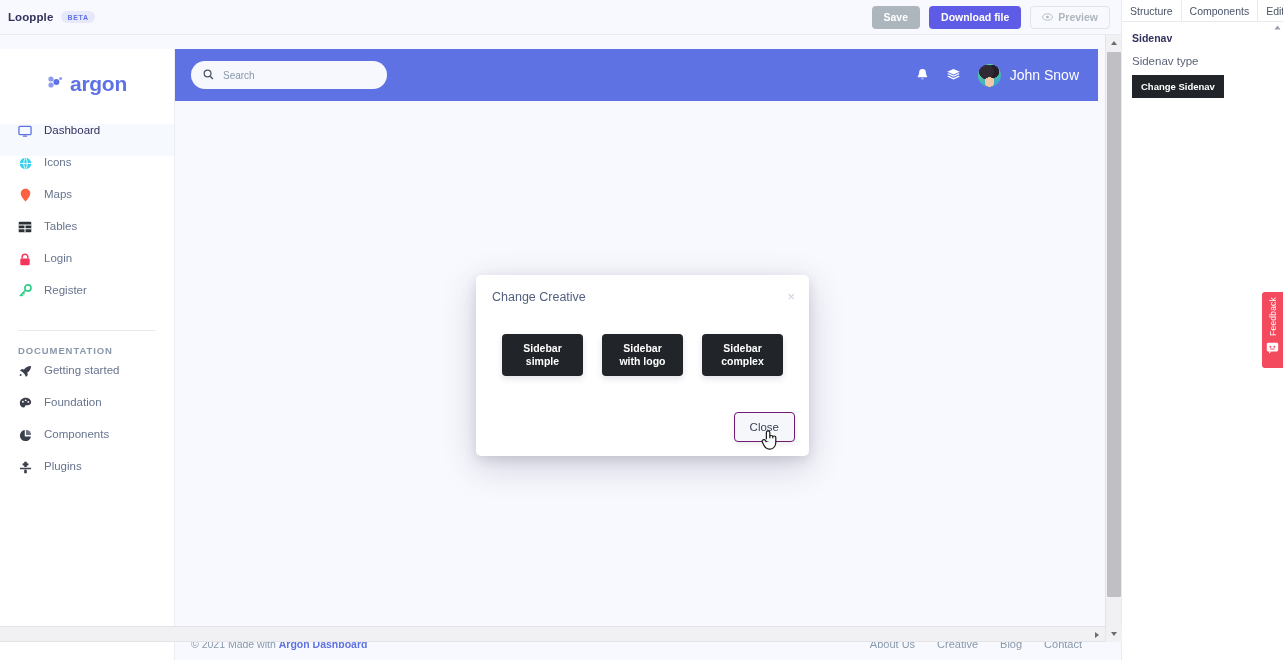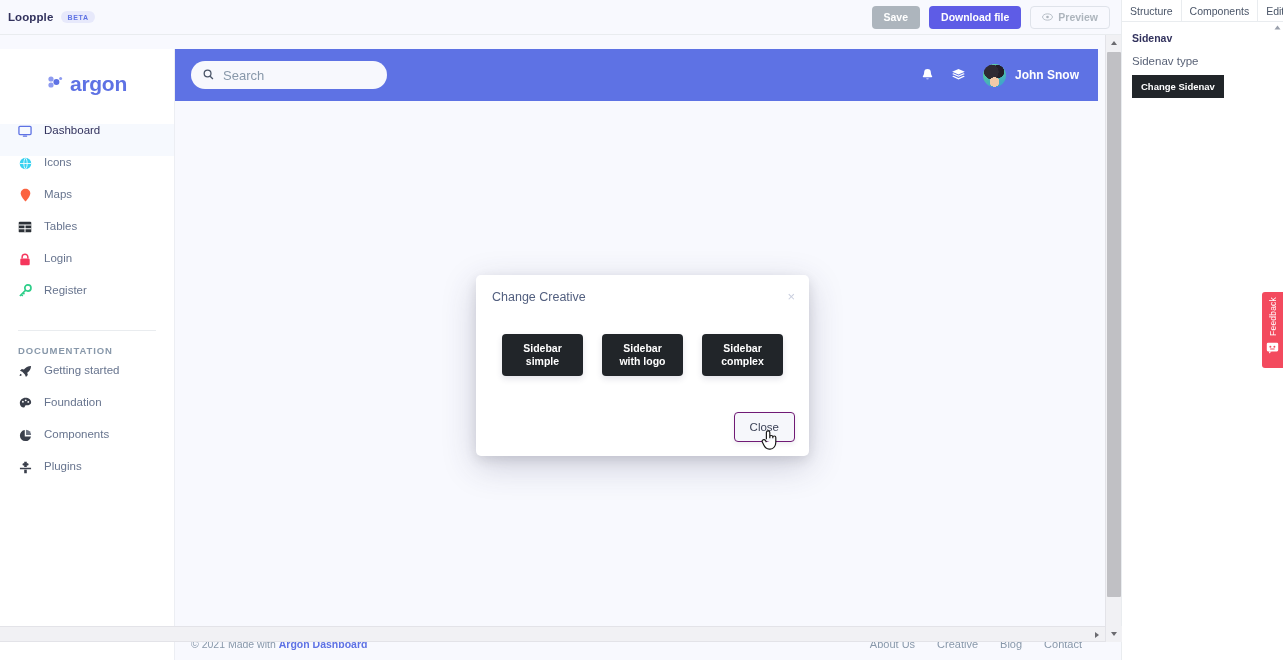--- a/index.html
+++ b/index.html
@@ -161,21 +161,21 @@
     position: absolute;
     left: 16px; top: 12px;
     width: 196px; height: 28px;
     background: #f7f8fd;
     border-radius: 14px;
     display: flex; align-items: center;
     padding-left: 12px;
     gap: 9px;
     cursor: text;
   }
-  .search-ph { font-size: 13px; color: #8898aa; }
+  .search-ph { font-size: 10px; color: #8898aa; }
   .nav-right {
     position: absolute;
     right: 19px; top: 0; height: 52px;
     display: flex; align-items: center; gap: 17px;
   }
   .nav-ico-btn { cursor: pointer; display: flex; align-items: center; }
   .user-chip {
     display: flex; align-items: center; gap: 9px;
     cursor: pointer;
   }
@@ -184,22 +184,22 @@
     border-radius: 50%;
     background:
       radial-gradient(circle at 50% 78%, #f2c9a8 0 22%, transparent 23%),
       radial-gradient(circle at 36% 34%, #2f2a33 0 34%, transparent 35%),
       radial-gradient(circle at 64% 33%, #241f28 0 30%, transparent 31%),
       linear-gradient(160deg, #67d9a8 0%, #4fc3a1 40%, #3a9bd9 100%);
     overflow: hidden;
     flex: 0 0 23px;
   }
   .user-name {
-    font-size: 12px;
-    font-weight: bold;
+    font-size: 14px;
+    font-weight: normal;
     color: #ffffff;
     white-space: nowrap;
   }
 
   
   #pagebody {
     position: absolute;
     top: 52px; left: 175px;
     width: 923px;
     height: 559px;

